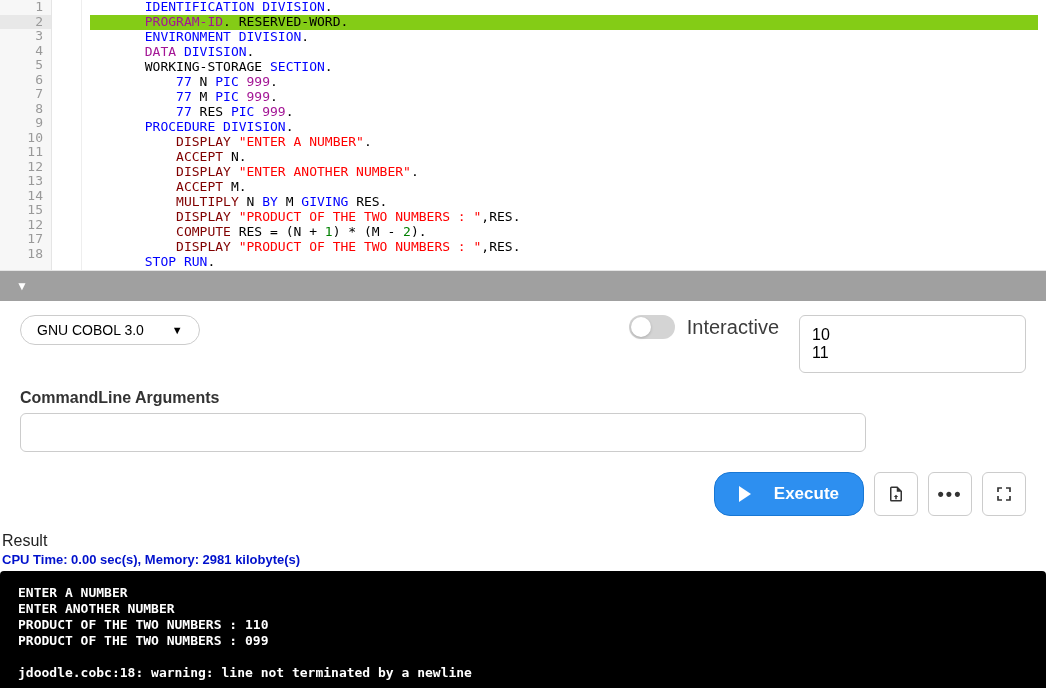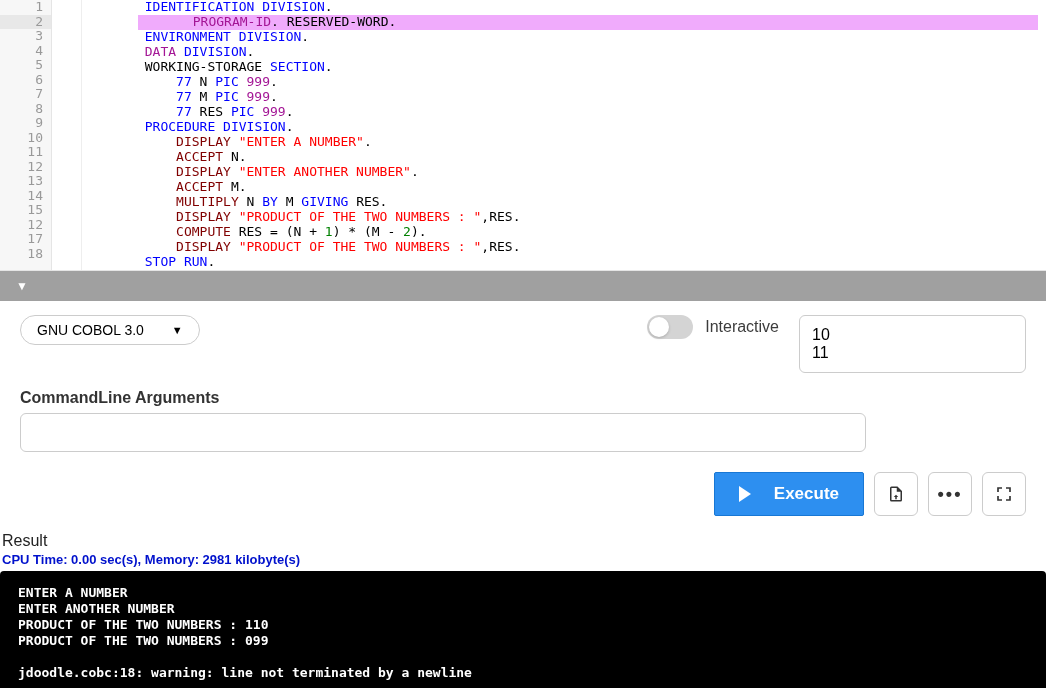--- a/index.html
+++ b/index.html
@@ -5,47 +5,47 @@
     * { box-sizing: border-box; margin: 0; padding: 0; }
     body { font-family: -apple-system, BlinkMacSystemFont, 'Segoe UI', Arial, sans-serif; background: #fff; }
     
     .editor-container { display: flex; background: #fff; border-bottom: 1px solid #e5e5e5; }
     .gutter { background: #f7f7f7; padding: 0; border-right: 1px solid #e5e5e5; width: 52px; }
     .gutter-line { color: #999; text-align: right; padding: 0 8px; font-family: 'Consolas', 'Monaco', monospace; font-size: 13px; line-height: 14.5px; height: 14.5px; }
     .gutter-line.active { background: #e8e8e8; }
     .gutter-margin { width: 30px; background: #fff; border-right: 1px solid #eee; }
     .code-area { flex: 1; padding: 0 8px; font-family: 'Consolas', 'Monaco', monospace; font-size: 13px; line-height: 14.5px; white-space: pre; overflow-x: auto; }
     .code-line { height: 15px; line-height: 14.5px; display: block; }
-    .code-line.active { background: #f0abfc; margin-left: 48px; }
+    .code-line.active { background: #84cc16; }
     .kw-blue { color: #0000ff; }
     .kw-purple { color: #a31595; }
     .kw-darkred { color: #800000; }
     .str-red { color: #ff0000; }
     .kw-green { color: #008000; }
     
     .section-header { background: #a0a0a0; color: #fff; padding: 8px 16px; font-size: 15px; font-weight: 600; display: flex; align-items: center; }
     .section-header .chevron { margin-right: 8px; font-size: 12px; }
     
     .controls-row { display: flex; padding: 14px 20px 0; gap: 20px; align-items: flex-start; }
     .controls-left { flex: 1; }
     .version-select { display: inline-flex; border: 1px solid #ccc; border-radius: 20px; padding: 6px 16px; font-size: 14px; align-items: center; background: #fff; cursor: pointer; }
     .version-select .chev { margin-left: 28px; font-size: 11px; }
     .interactive-group { display: flex; align-items: center; gap: 12px; }
     .toggle { width: 46px; height: 24px; background: #d4d4d4; border-radius: 12px; position: relative; cursor: pointer; }
     .toggle .knob { width: 20px; height: 20px; background: #fff; border-radius: 50%; position: absolute; top: 2px; left: 2px; box-shadow: 0 1px 3px rgba(0,0,0,0.2); }
-    .interactive-label { font-size: 16px; color: #3c3c3c; }
+    .interactive-label { font-size: 20px; color: #3c3c3c; }
     .stdin-group { min-width: 150px; }
     .stdin-label { font-weight: 700; font-size: 15px; color: #222; margin-bottom: 6px; display: block; }
     .stdin-input { border: 1px solid #ccc; border-radius: 6px; padding: 10px 12px; font-size: 16px; width: 100%; min-height: 56px; font-family: inherit; resize: none; }
     
     .cmdline-label { font-size: 16px; font-weight: 600; color: #333; margin: 12px 20px 6px; display: block; }
     .cmdline-input { margin: 0 20px 10px; width: calc(100% - 200px); border: 1px solid #ccc; border-radius: 6px; padding: 10px 12px; font-size: 15px; }
     
     .button-row { display: flex; justify-content: flex-end; gap: 10px; padding: 10px 20px; }
-    .execute-btn { background: #2d8ff0; color: #fff; border: 1px solid #1877d4; border-radius: 2px; padding: 10px 24px; font-size: 17px; font-weight: 700; display: flex; align-items: center; gap: 23px; cursor: pointer; }
+    .execute-btn { background: #2d8ff0; color: #fff; border: 1px solid #1877d4; border-radius: 16px; padding: 10px 24px; font-size: 17px; font-weight: 700; display: flex; align-items: center; gap: 23px; cursor: pointer; }
     .execute-btn .play { width: 0; height: 0; border-left: 12px solid #fff; border-top: 8px solid transparent; border-bottom: 8px solid transparent; }
     .icon-btn { width: 44px; height: 44px; border: 1px solid #ccc; border-radius: 6px; background: #fff; display: flex; align-items: center; justify-content: center; cursor: pointer; font-size: 18px; color: #333; }
     
     .result-label { font-size: 16px; font-weight: 500; margin: 6px 0 2px 2px; color: #222; }
     .result-stats { font-size: 13px; font-weight: 700; color: #0011cc; margin: 0 0 4px 2px; }
     .terminal { background: #000; color: #fff; font-family: 'Consolas', 'Monaco', monospace; font-size: 13px; padding: 14px 18px; white-space: pre-wrap; line-height: 16px; border-radius: 4px; min-height: 150px; }
     .terminal .bold { font-weight: 700; }
   </style>
 </head>
 <body>

